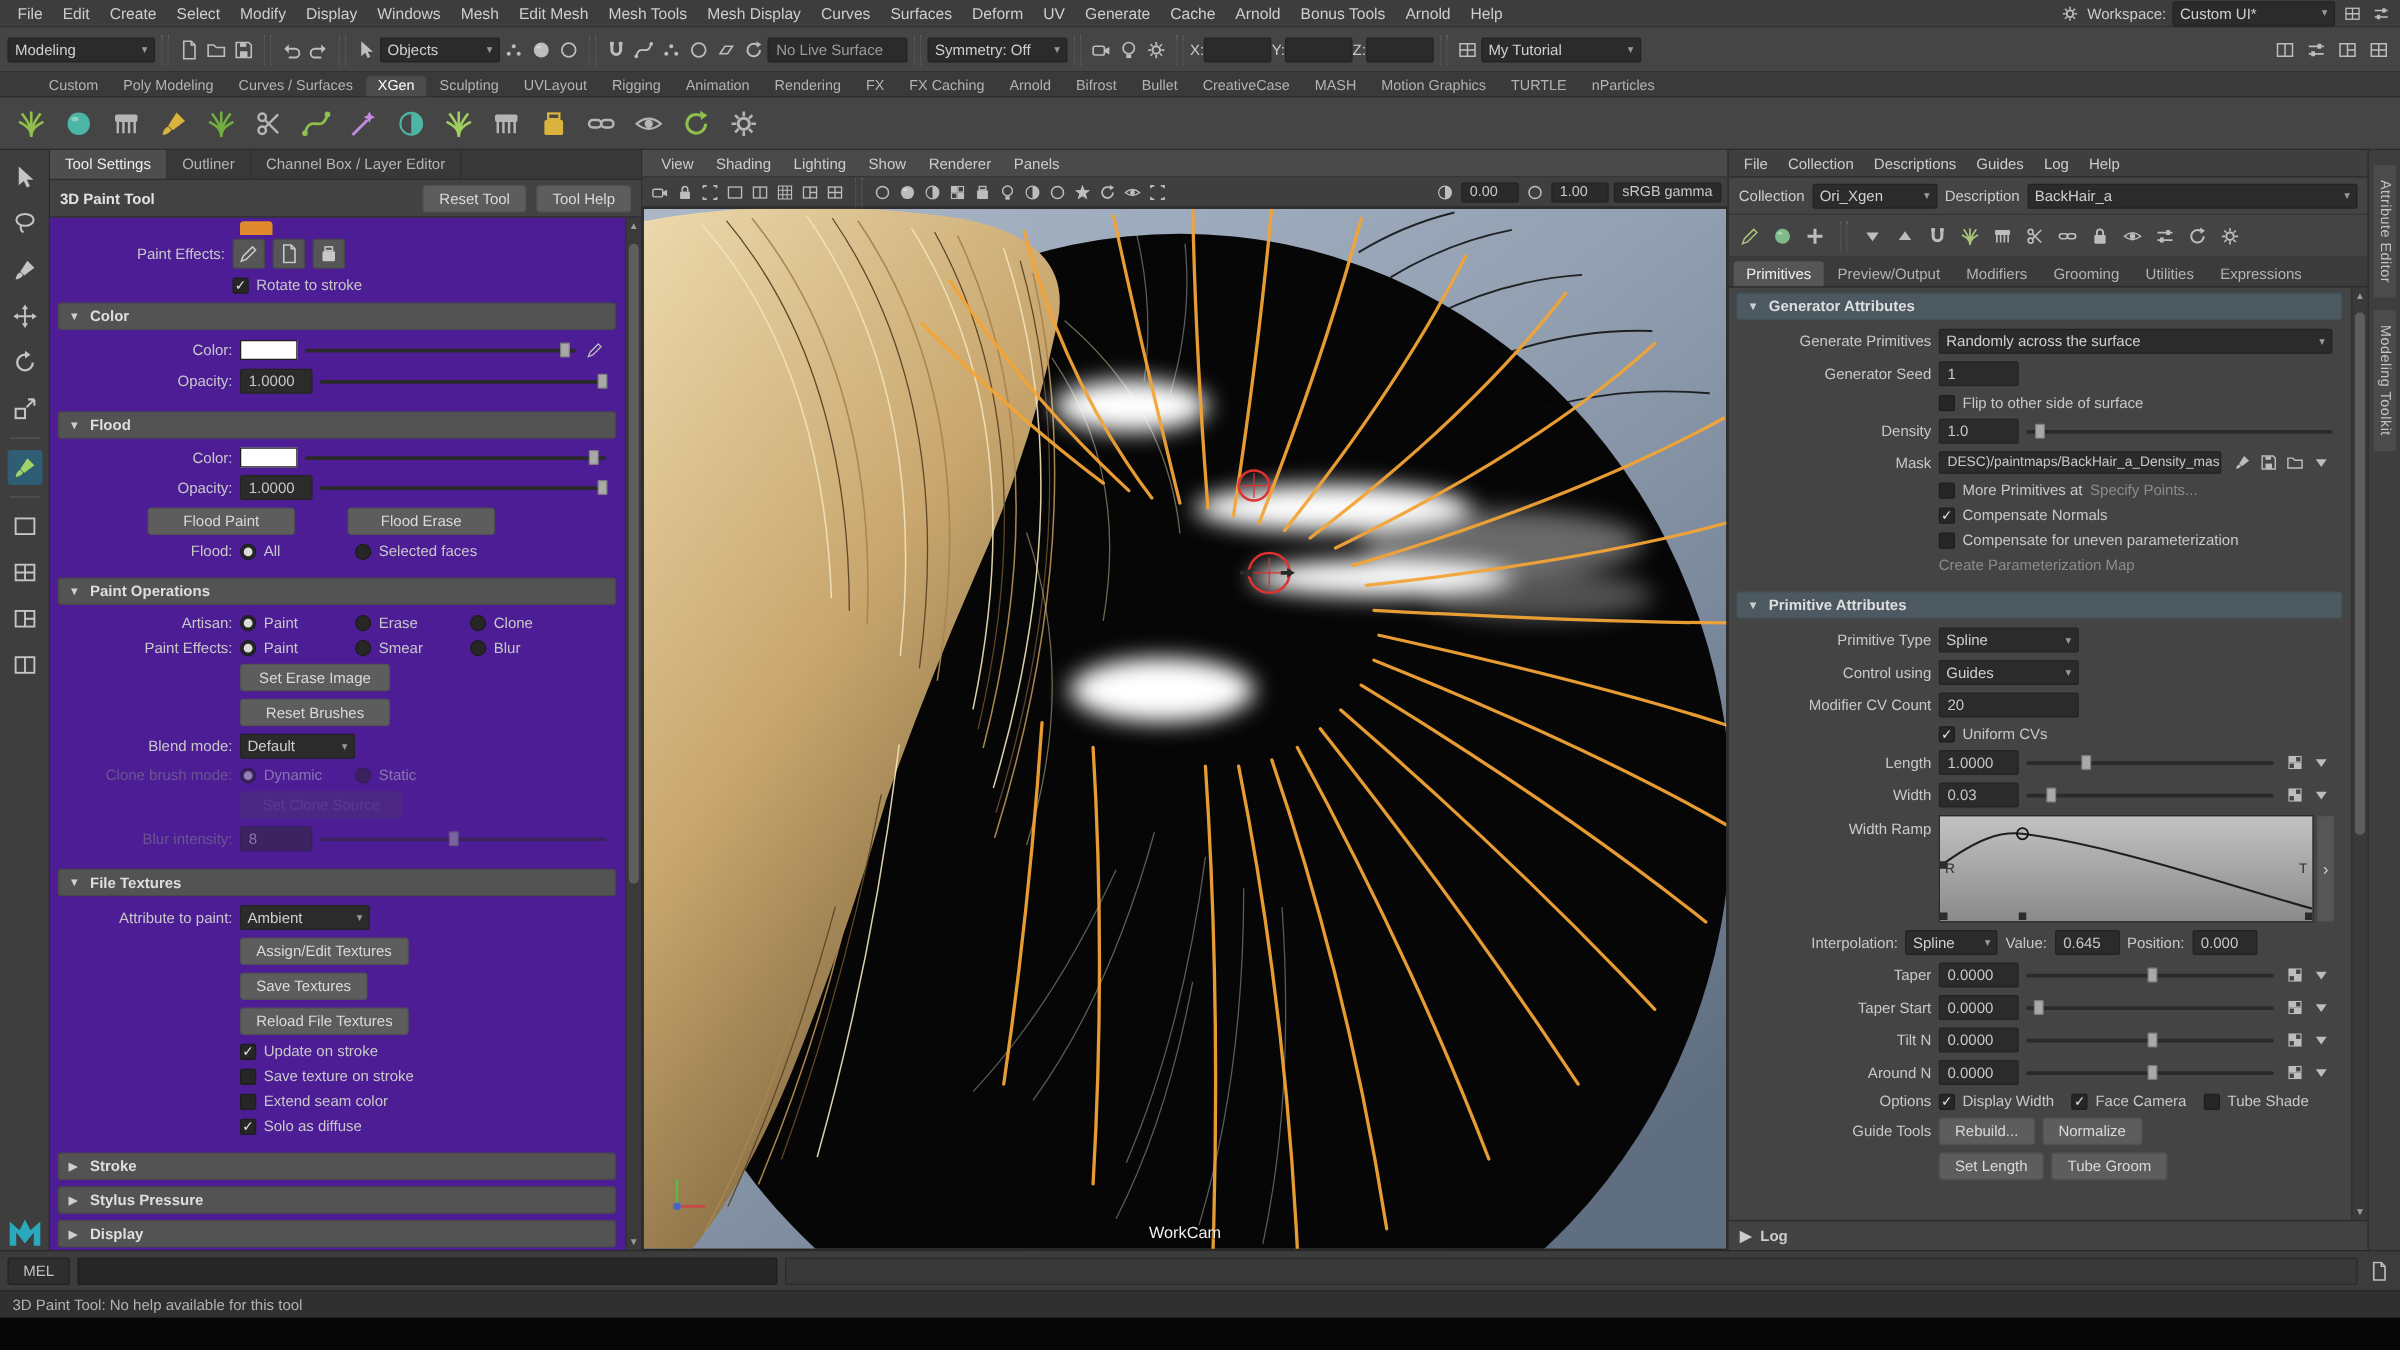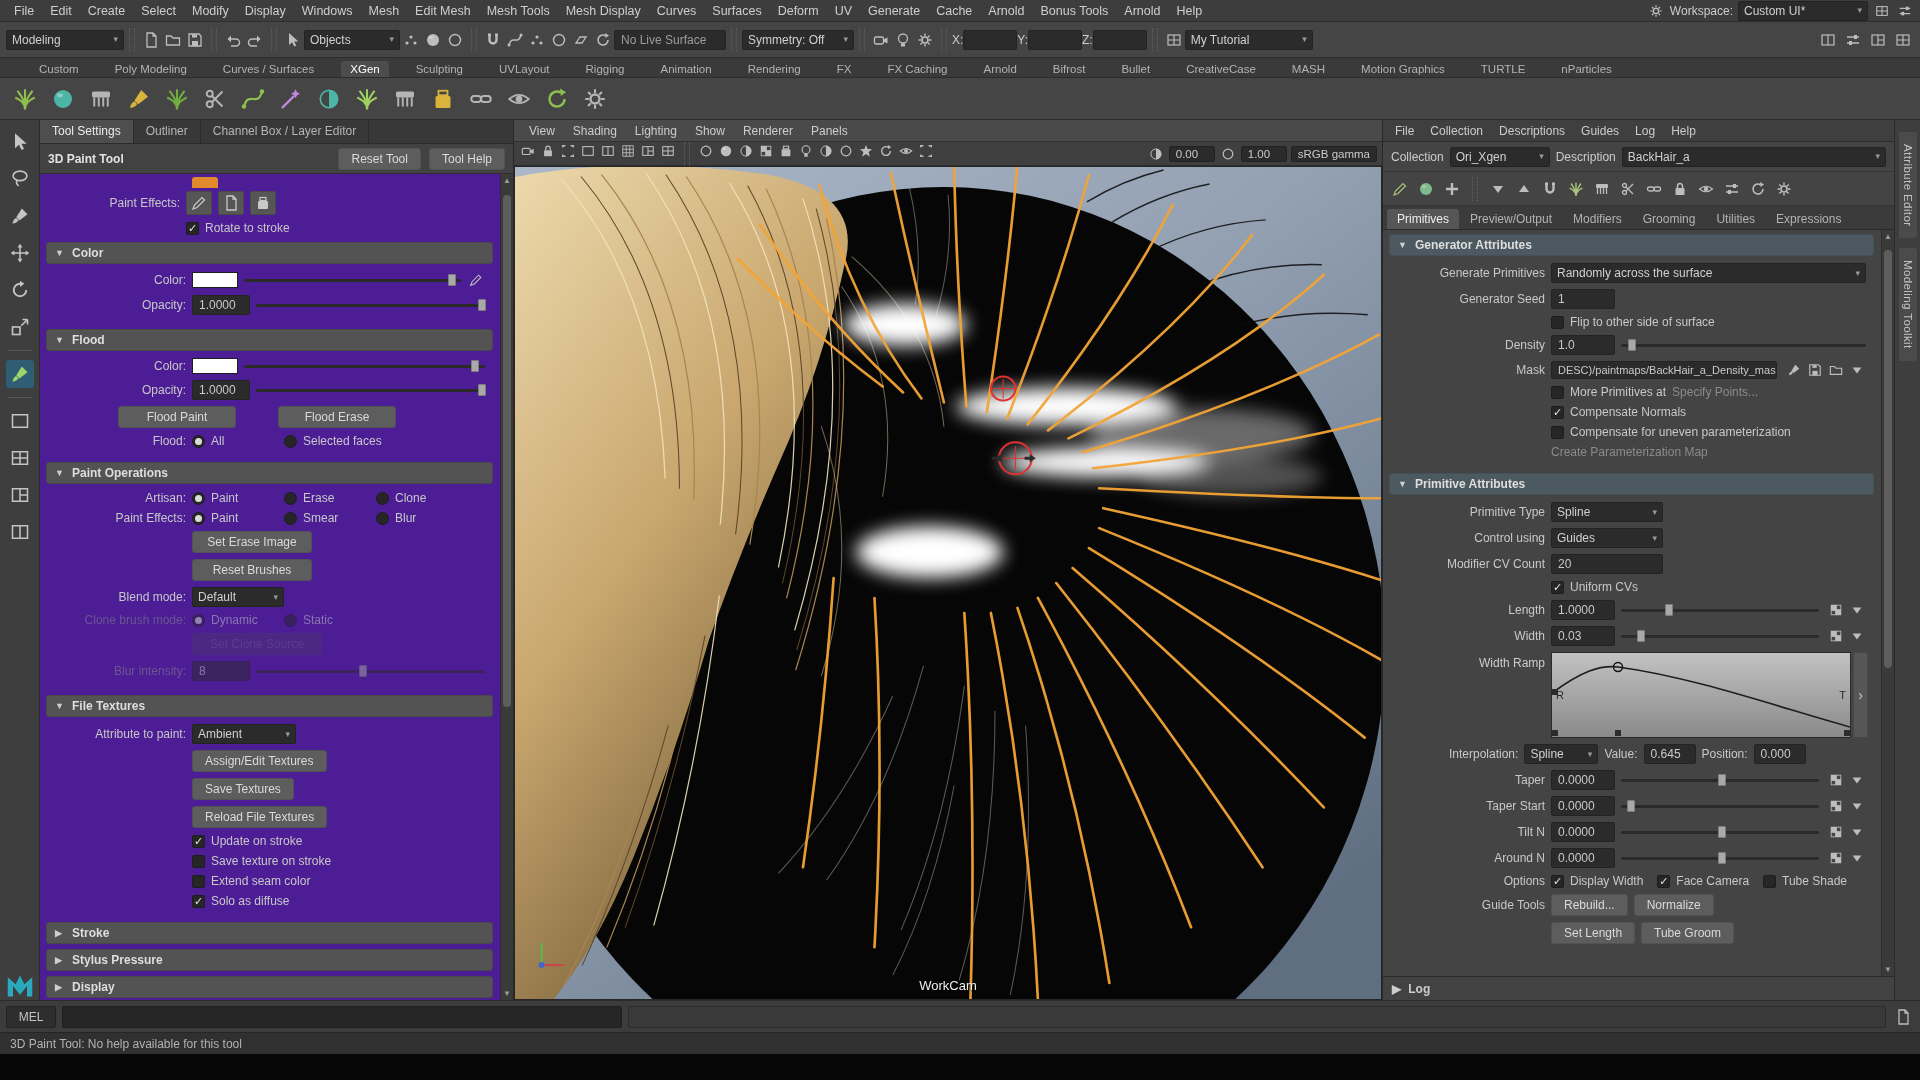--- a/index.html
+++ b/index.html
@@ -32,21 +32,21 @@
 .fhead .tri{font-size:9px;color:#cfcfcf;width:10px}
 .tri.open::before{content:"▼"}
 .tri.closed::before{content:"▶"}
 .fbody{padding:4px 0 6px}
 .fhead.x{background:#4d5961;border-color:#42505a}
 
 .menubar{height:22px;background:#3d3d3d;display:flex;align-items:center;padding:0 6px;border-bottom:1px solid #2e2e2e}
 .menu-item{padding:0 8px;font-size:12.5px;color:#cecece;white-space:nowrap}
 .mb-right{margin-left:auto;display:flex;align-items:center;gap:5px}
 .statusline{height:36px;background:#454545;border-bottom:1px solid #2d2d2d;display:flex;align-items:center;padding:0 6px;overflow:hidden}
-.shelftabs{height:20px;background:#3a3a3a;display:flex;align-items:flex-end;padding:0 26px 0 30px;gap:18px;border-bottom:1px solid #2c2c2c}
+.shelftabs{height:20px;background:#3a3a3a;display:flex;align-items:flex-end;padding:0 26px 0 30px;gap:2px;border-bottom:1px solid #2c2c2c}
 .shtab{padding:2px 9px;font-size:11.5px;color:#b3b3b3;white-space:nowrap}
 .shtab.active{color:#fff;background:#4c4c4c;border-radius:3px 3px 0 0}
 .shelficons{height:42px;background:#454545;display:flex;align-items:center;padding:0 8px;gap:4px;border-bottom:1px solid #2c2c2c}
 .shicon{width:34px;height:34px;border-radius:3px;display:inline-flex;align-items:center;justify-content:center;flex:none}
 
 .main{display:flex;height:880px}
 .toolbox{width:40px;background:#3e3e3e;display:flex;flex-direction:column;align-items:center;padding-top:8px;gap:9px;border-right:1px solid #2b2b2b;flex:none}
 .tbicon{width:28px;height:28px;border-radius:3px;display:flex;align-items:center;justify-content:center;color:#c4c4c4}
 .tbicon.active{background:#2e5d74;color:#9fd468}
 .tbsep{width:24px;height:1px;background:#565656}
@@ -65,21 +65,21 @@
 .sb .ar.dn::before{content:"▼"}
 .sb .track{flex:1;position:relative}
 .sb .thumb{position:absolute;left:2px;right:2px;background:#5e5e5e;border-radius:4px}
 .swatch{width:46px;height:16px;background:#fff;border:1px solid #1f1f1f;flex:none}
 .ropt{display:inline-flex;align-items:center;gap:6px;width:86px}
 .ropt.w-a{width:auto}
 
 .viewport{flex:1;display:flex;flex-direction:column;background:#444;min-width:0}
 .vmenus{height:22px;display:flex;align-items:center;background:#4a4a4a;padding:0 6px;border-bottom:1px solid #303030}
 .vmenu{padding:0 9px;white-space:nowrap}
-.viconbar{height:24px;display:flex;background:#3f3f3f;padding:0 5px;gap:2px;border-bottom:1px solid #2d2d2d}
+.viconbar{height:24px;display:flex;align-items:center;background:#3f3f3f;padding:0 5px;gap:2px;border-bottom:1px solid #2d2d2d}
 .vright{margin-left:auto;display:flex;align-items:center;gap:4px}
 .vfield{background:#2a2a2a;border:1px solid #222;border-radius:2px;padding:1px 6px;color:#c9c9c9;font-size:11.5px}
 .vcanvas{flex:1;position:relative;overflow:hidden;border:1px solid #262626}
 .vcanvas svg.scene{position:absolute;inset:0;width:100%;height:100%}
 .workcam{position:absolute;bottom:6px;left:50%;transform:translateX(-50%);color:#efefef;font-size:13px;text-shadow:0 1px 2px rgba(0,0,0,.8)}
 
 .rightpanel{width:512px;background:#444;border-left:1px solid #282828;display:flex;flex-direction:column;flex:none}
 .xmenus{height:22px;display:flex;align-items:center;background:#3f3f3f;padding:0 4px;border-bottom:1px solid #2d2d2d}
 .xmenu{padding:0 8px;white-space:nowrap}
 .collrow{height:30px;display:flex;align-items:center;gap:6px;padding:0 8px;border-bottom:1px solid #353535}

